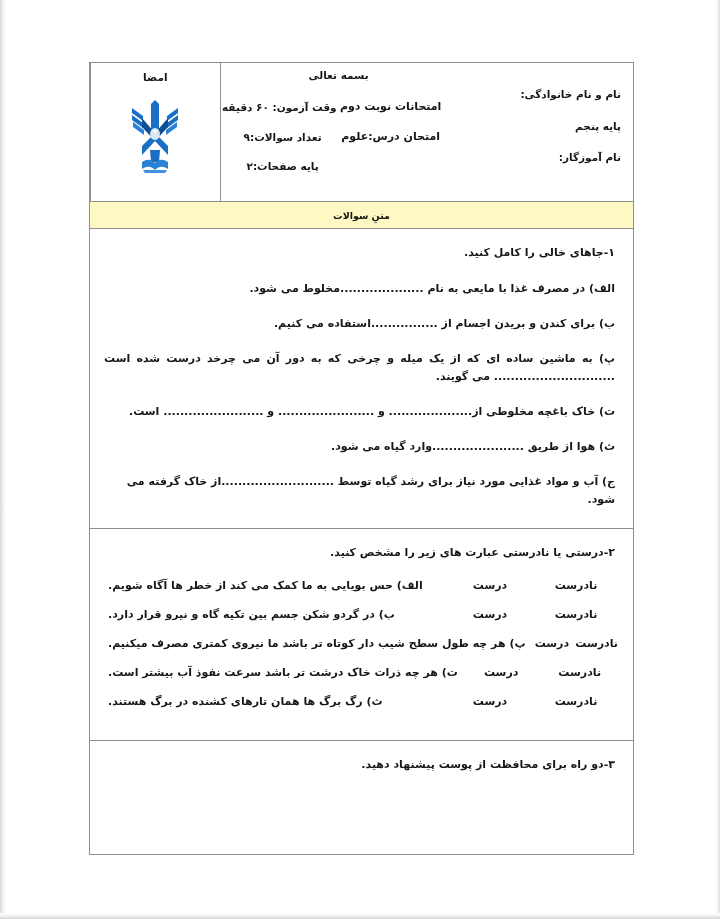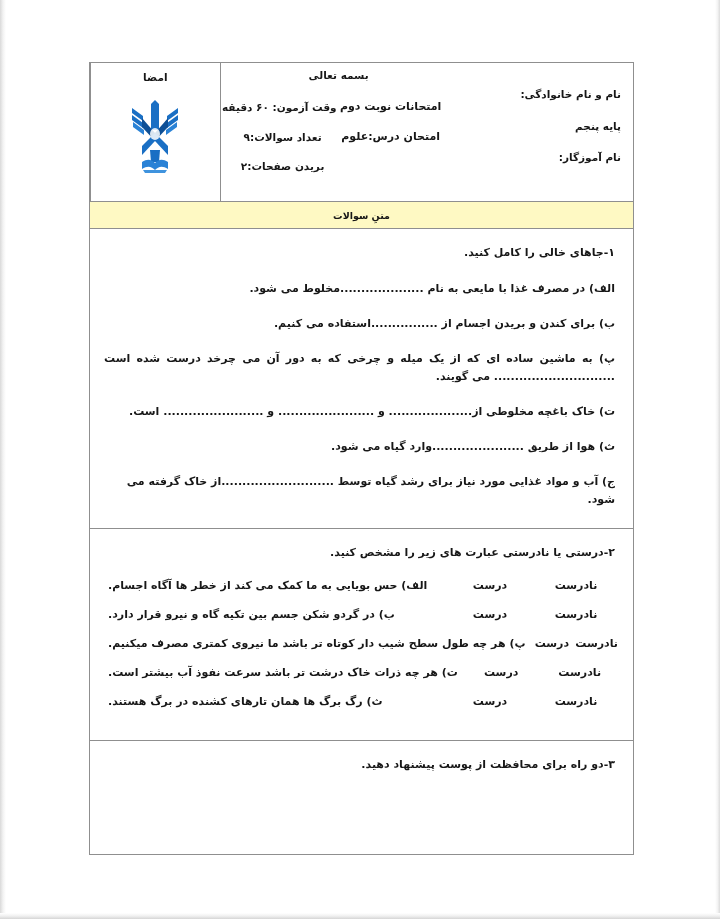--- a/index.html
+++ b/index.html
@@ -245,21 +245,21 @@
           <div class="meta-line">
             <div class="meta-a">امتحانات نوبت دوم</div>
             <div class="meta-b">وقت آزمون: ۶۰ دقیقه</div>
           </div>
           <div class="meta-line">
             <div class="meta-a">امتحان درس:علوم</div>
             <div class="meta-b">تعداد سوالات:۹</div>
           </div>
           <div class="meta-line">
             <div class="meta-a"></div>
-            <div class="meta-b">بریدن صفحات:۲</div>
+            <div class="meta-b">پایه صفحات:۲</div>
           </div>
         </div>
       </div>
 
       <div class="col-sign">
         <div class="sign-label">امضا</div>
         <div class="logo-wrap">
           <svg width="50" height="74" viewBox="0 0 50 74" xmlns="http://www.w3.org/2000/svg" aria-hidden="true">
 
             <path d="M2 8 L13 16 L13 21 L2 13 Z" fill="#1a6fc4"></path>
@@ -302,21 +302,21 @@
       <div class="q-item">ج) آب و مواد غذایی مورد نیاز برای رشد گیاه توسط ...........................از خاک گرفته می شود.</div>
     </div>
 
     <div class="q-block">
       <div class="q-title">۲-درستی یا نادرستی عبارت های زیر را مشخص کنید.</div>
 
       <div class="tf-row">
         <div class="tf-opt false-opt">نادرست</div>
         <div class="tf-opt true-opt">درست</div>
         <div class="tf-spacer"></div>
-        <div class="tf-stmt">الف) حس بویایی به ما کمک می کند از خطر ها آگاه اجسام.</div>
+        <div class="tf-stmt">الف) حس بویایی به ما کمک می کند از خطر ها آگاه شویم.</div>
       </div>
 
       <div class="tf-row">
         <div class="tf-opt false-opt">نادرست</div>
         <div class="tf-opt true-opt">درست</div>
         <div class="tf-spacer"></div>
         <div class="tf-stmt">ب) در گردو شکن جسم بین تکیه گاه و نیرو قرار دارد.</div>
       </div>
 
       <div class="tf-row">

